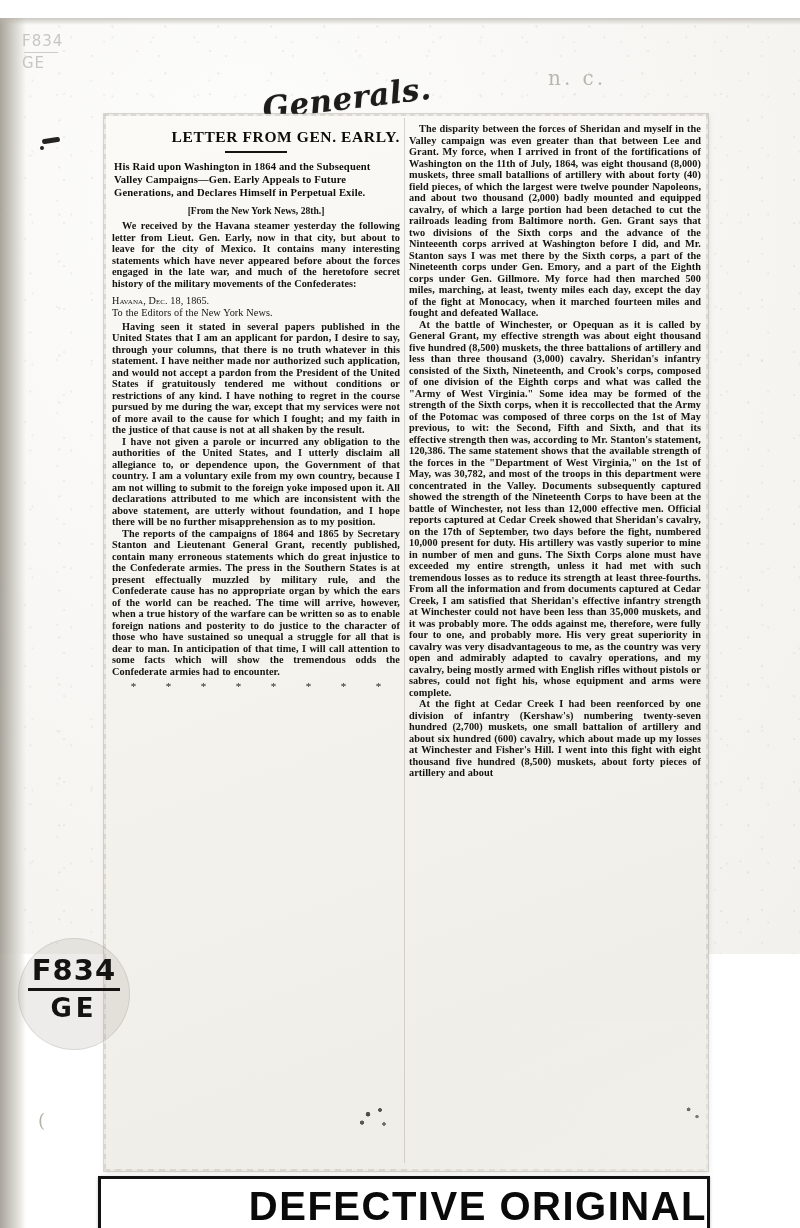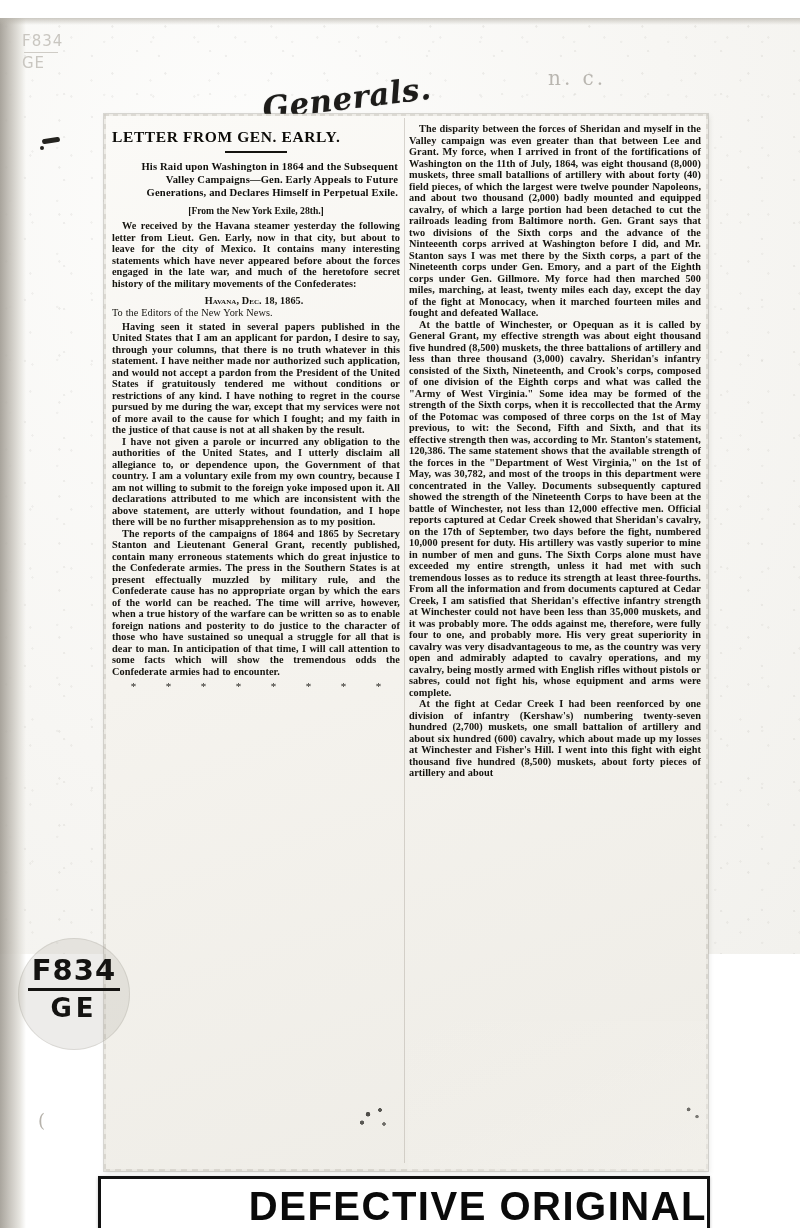--- a/index.html
+++ b/index.html
@@ -168,55 +168,55 @@
     word-spacing:.2px;
     letter-spacing:.05px;
     font-weight:600;
   }
   .np p{margin:0;padding:0;}
   .np .indent{text-indent:10px;}
 
   
   #headline-block{ margin:0 0 0 0; padding-top:14px; }
   #headline{
-    text-align:left;
+    text-align:right;
     font-family:"Liberation Serif", serif;
     font-weight:700;
     font-size:15.5px;
     letter-spacing:.6px;
     color:#0d0c09;
     line-height:18px;
   }
   #headline-rule{
     width:62px;height:2px;background:#14130f;margin:5px auto 7px auto;
   }
   #subhead{
     font-family:"Liberation Serif", serif;
     font-weight:700;
     font-size:10.6px;
     line-height:13.1px;
-    text-align:right;
+    text-align:left;
     color:#0f0e0b;
     letter-spacing:.15px;
     padding:0 2px;
   }
   #source-line{
     text-align:center;
     font-size:9.6px;
     line-height:13px;
     margin:5px 0 3px 0;
     color:#15140f;
     font-weight:600;
   }
   #dateline{
-    text-align:center;
+    text-align:left;
     font-size:10.2px;
     line-height:13px;
     margin-top:5px;
-    font-weight:700;
+    font-weight:400;
     font-variant:small-caps;
     padding-right:4px;
   }
   #salutation{
     font-size:10.3px;line-height:12.5px;margin-bottom:1px;font-weight:400;
   }
   .np p + p{ margin-top:0px; }
 
   #asterisk-row{
     display:flex;justify-content:space-around;
@@ -300,21 +300,21 @@
     <div id="column-rule"></div>
 
     <div id="columns">
 
       <div class="column" id="column-left">
 
         <div id="headline-block">
           <div id="headline">LETTER FROM GEN. EARLY.</div>
           <div id="headline-rule"></div>
           <div id="subhead">His Raid upon Washington in 1864 and the Subsequent Valley Campaigns—Gen. Early Appeals to Future Generations, and Declares Himself in Perpetual Exile.</div>
-          <div id="source-line">[From the New York Exile, 28th.]</div>
+          <div id="source-line">[From the New York News, 28th.]</div>
         </div>
 
         <div class="np">
           <p class="indent">We received by the Havana steamer yesterday the following letter from Lieut. Gen. Early, now in that city, but about to leave for the city of Mexico. It contains many interesting statements which have never appeared before about the forces engaged in the late war, and much of the heretofore secret history of the military movements of the Confederates:</p>
           <div id="dateline">Havana, Dec. 18, 1865.</div>
           <div id="salutation">To the Editors of the New York News.</div>
           <p class="indent">Having seen it stated in several papers published in the United States that I am an applicant for pardon, I desire to say, through your columns, that there is no truth whatever in this statement. I have neither made nor authorized such application, and would not accept a pardon from the President of the United States if gratuitously tendered me without conditions or restrictions of any kind. I have nothing to regret in the course pursued by me during the war, except that my services were not of more avail to the cause for which I fought; and my faith in the justice of that cause is not at all shaken by the result.</p>
           <p class="indent">I have not given a parole or incurred any obligation to the authorities of the United States, and I utterly disclaim all allegiance to, or dependence upon, the Government of that country. I am a voluntary exile from my own country, because I am not willing to submit to the foreign yoke imposed upon it. All declarations attributed to me which are inconsistent with the above statement, are utterly without foundation, and I hope there will be no further misapprehension as to my position.</p>
           <p class="indent">The reports of the campaigns of 1864 and 1865 by Secretary Stanton and Lieutenant General Grant, recently published, contain many erroneous statements which do great injustice to the Confederate armies. The press in the Southern States is at present effectually muzzled by military rule, and the Confederate cause has no appropriate organ by which the ears of the world can be reached. The time will arrive, however, when a true history of the warfare can be written so as to enable foreign nations and posterity to do justice to the character of those who have sustained so unequal a struggle for all that is dear to man. In anticipation of that time, I will call attention to some facts which will show the tremendous odds the Confederate armies had to encounter.</p>
         </div>

